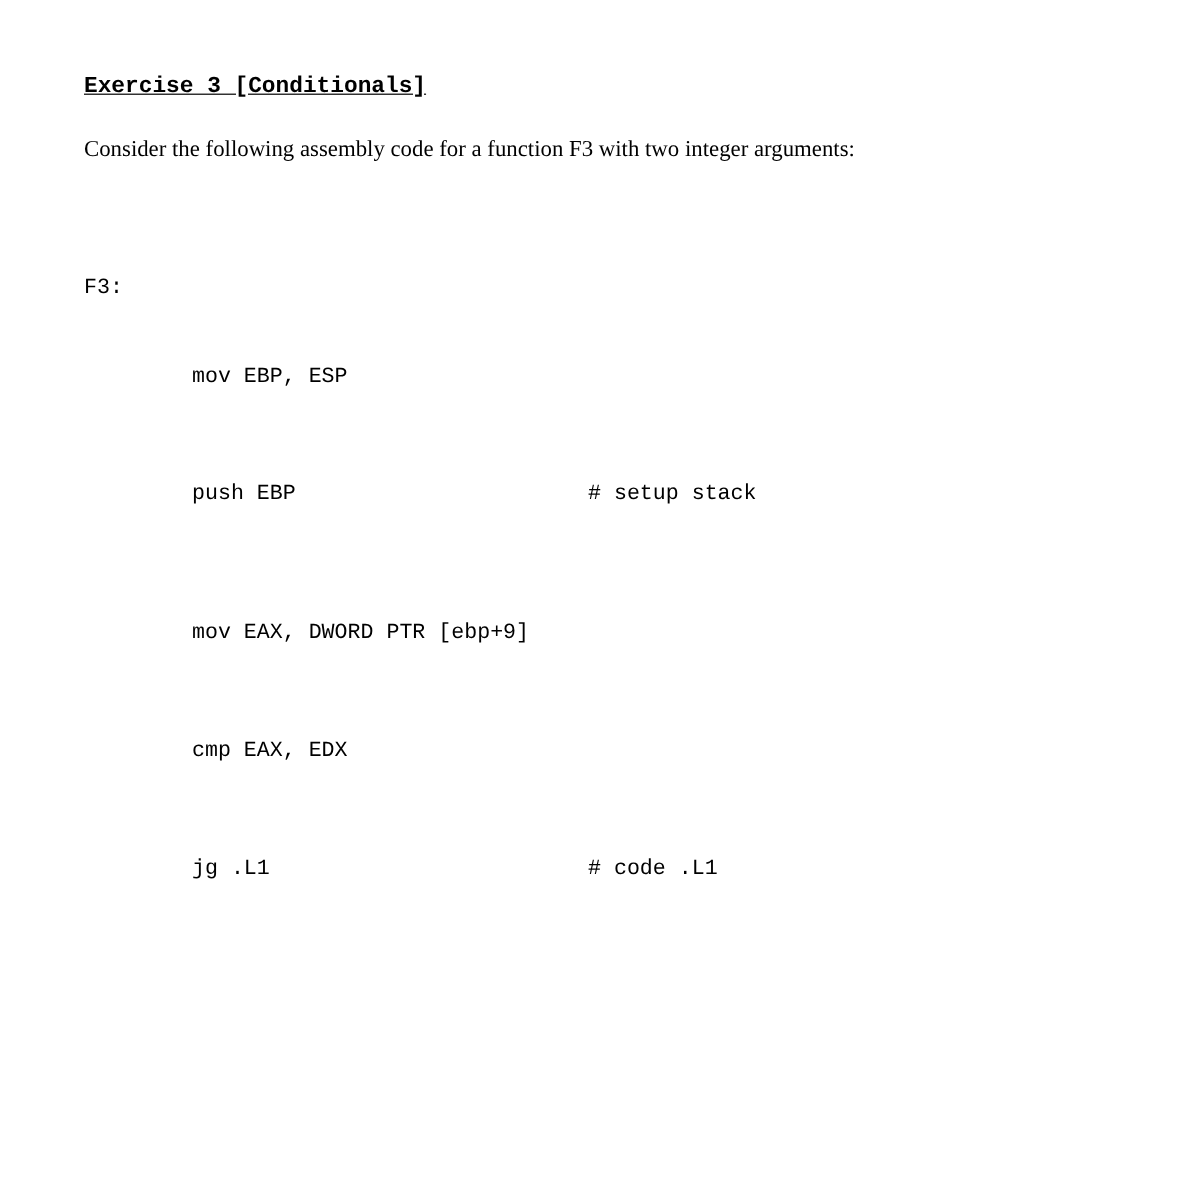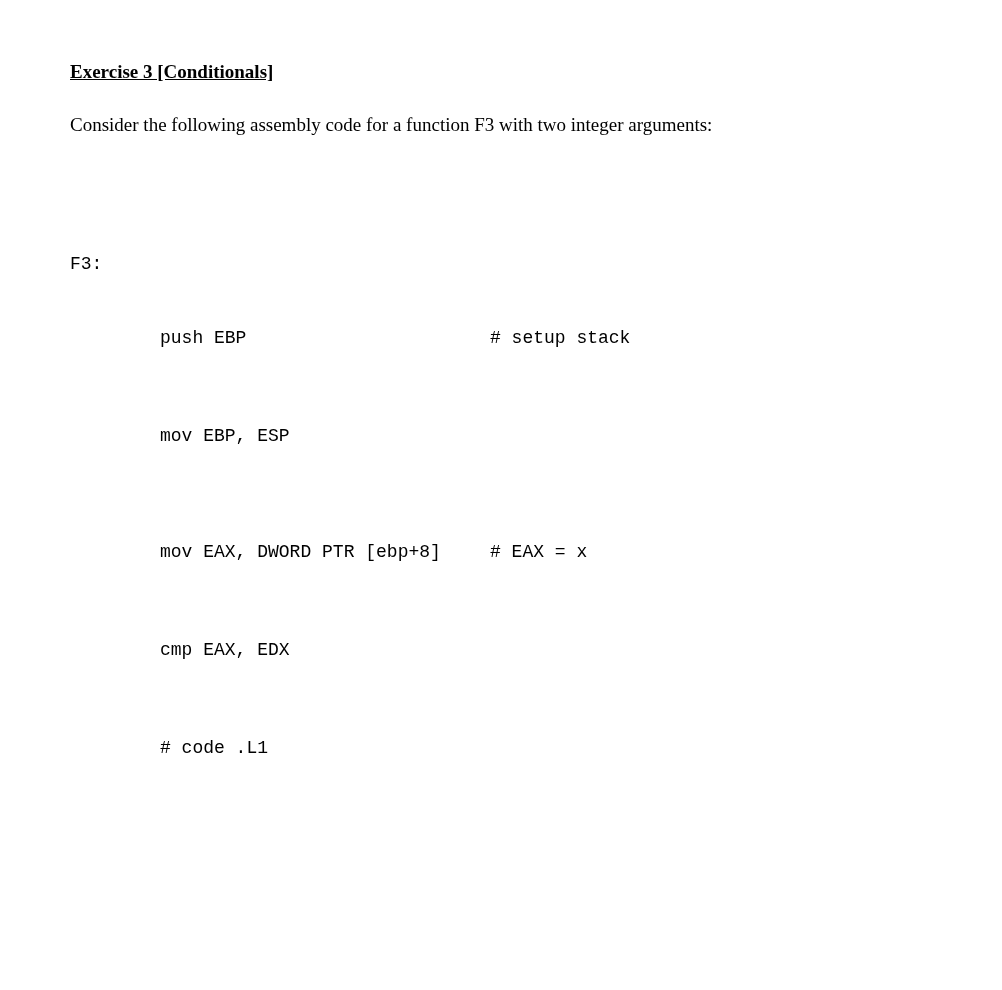--- a/index.html
+++ b/index.html
@@ -15,23 +15,24 @@
     width: 1002px;
     min-height: 990px;
     padding: 60px 70px 20px 70px;
     box-sizing: border-box;
     position: relative;
   }
   .heading {
     font-weight: bold;
     text-decoration: underline;
     margin-bottom: 28px;
+    font-family: Liberation Mono, monospace;
   }
   .intro {
-    margin-bottom: 64px;
+    margin-bottom: 40px;
   }
   .code-block {
     font-family: "Courier New", Courier, monospace;
     font-size: 18px;
     white-space: pre;
     line-height: 1.0;
   }
   .code-row {
     display: flex;
     flex-direction: row;
@@ -73,44 +74,44 @@
   <div class="code-block">
 
     <div class="code-row" style="margin-bottom:2px;">
       <span class="label-col">F3:</span>
       <span class="instr-col"></span>
       <span class="comment-col"></span>
     </div>
 
     <div class="code-row">
       <span class="label-col"></span>
-      <span class="instr-col">push EBP</span>
-      <span class="comment-col"># setup stack</span>
+      <span class="instr-col">mov EBP, ESP</span>
+      <span class="comment-col"></span>
     </div>
 
     <div class="code-row">
       <span class="label-col"></span>
-      <span class="instr-col">mov EBP, ESP</span>
-      <span class="comment-col"></span>
+      <span class="instr-col">push EBP</span>
+      <span class="comment-col"># setup stack</span>
     </div>
 
 
     <div class="code-row">
       <span class="label-col"></span>
-      <span class="instr-col">mov EAX, DWORD PTR [ebp+8]</span>
-      <span class="comment-col"># EAX = x</span>
+      <span class="instr-col">mov EAX, DWORD PTR [ebp+9]</span>
     </div>
 
     <div class="code-row">
       <span class="label-col"></span>
       <span class="instr-col">cmp EAX, EDX</span>
     </div>
 
     <div class="code-row">
       <span class="label-col"></span>
+      <span class="instr-col">jg .L1</span>
       <span class="comment-col"># code .L1</span>
     </div>
 
     <div class="code-row">
       <span class="label-col"></span>
     </div>
 
     
 
     

